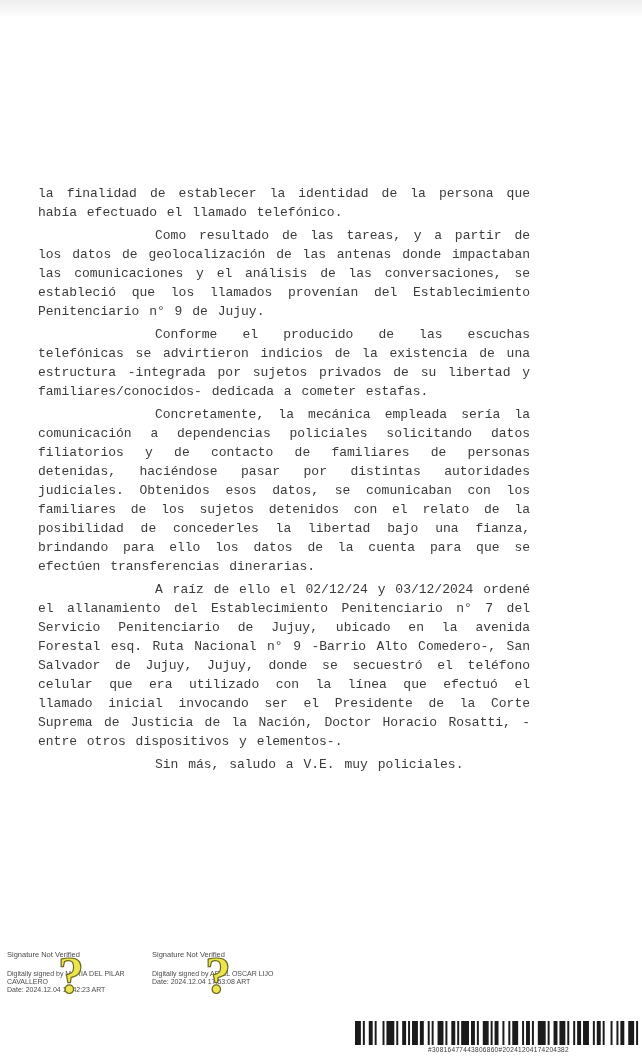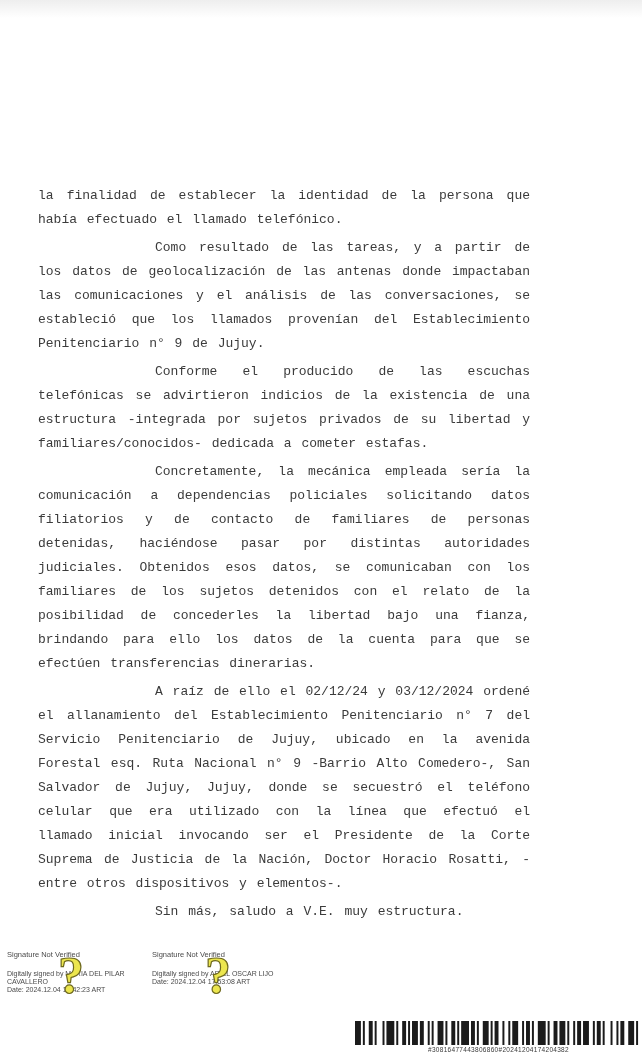--- a/index.html
+++ b/index.html
@@ -10,21 +10,21 @@
     overflow:hidden;
     font-family:"Liberation Mono", monospace;
   }
   .top-fade{
     position:absolute;left:0;top:0;width:642px;height:18px;
     background:linear-gradient(#eeeeee,#ffffff);
   }
   .doc-body{
     position:absolute;left:38px;top:184px;width:492px;
     color:#3b3b3b;
-    font-size:13px;line-height:24px;
+    font-size:13px;line-height:19px;
     word-spacing:2px;
   }
   .doc-body p{
     margin:0 0 4px 0;
     text-align:justify;
   }
   .doc-body p.indent{text-indent:117px;}
   .sig-block{
     position:absolute;top:951px;width:122px;
     font-family:"Liberation Sans", sans-serif;
@@ -60,21 +60,21 @@
 <div class="page">
 
   <div class="top-fade"></div>
 
   <div class="doc-body">
     <p>la finalidad de establecer la identidad de la persona que había efectuado el llamado telefónico.</p>
     <p class="indent">Como resultado de las tareas, y a partir de los datos de geolocalización de las antenas donde impactaban las comunicaciones y el análisis de las conversaciones, se estableció que los llamados provenían del Establecimiento Penitenciario n° 9 de Jujuy.</p>
     <p class="indent">Conforme el producido de las escuchas telefónicas se advirtieron indicios de la existencia de una estructura -integrada por sujetos privados de su libertad y familiares/conocidos- dedicada a cometer estafas.</p>
     <p class="indent">Concretamente, la mecánica empleada sería la comunicación a dependencias policiales solicitando datos filiatorios y de contacto de familiares de personas detenidas, haciéndose pasar por distintas autoridades judiciales. Obtenidos esos datos, se comunicaban con los familiares de los sujetos detenidos con el relato de la posibilidad de concederles la libertad bajo una fianza, brindando para ello los datos de la cuenta para que se efectúen transferencias dinerarias.</p>
     <p class="indent">A raíz de ello el 02/12/24 y 03/12/2024 ordené el allanamiento del Establecimiento Penitenciario n° 7 del Servicio Penitenciario de Jujuy, ubicado en la avenida Forestal esq. Ruta Nacional n° 9 -Barrio Alto Comedero-, San Salvador de Jujuy, Jujuy, donde se secuestró el teléfono celular que era utilizado con la línea que efectuó el llamado inicial invocando ser el Presidente de la Corte Suprema de Justicia de la Nación, Doctor Horacio Rosatti, -entre otros dispositivos y elementos-.</p>
-    <p class="indent">Sin más, saludo a V.E. muy estructura.</p>
+    <p class="indent">Sin más, saludo a V.E. muy policiales.</p>
   </div>
 
   <div class="sig-block sig-left">
     <div class="sig-status">Signature Not Verified</div>
     <div class="sig-by">Digitally signed by MARIA DEL PILAR CAVALLERO</div>
     <div class="sig-date">Date: 2024.12.04 17:42:23 ART</div>
     <svg class="sig-qmark" viewBox="0 0 44 54">
       <text x="22" y="44" text-anchor="middle" font-family="Liberation Serif, serif" font-size="52" font-weight="bold" stroke-width="1.6" paint-order="stroke" fill="#ece64e">?</text>
       <text x="22" y="44" text-anchor="middle" font-family="Liberation Serif, serif" font-size="52" font-weight="bold" fill="none" stroke-width="1.2" stroke="#6e691f">?</text>
     </svg>

